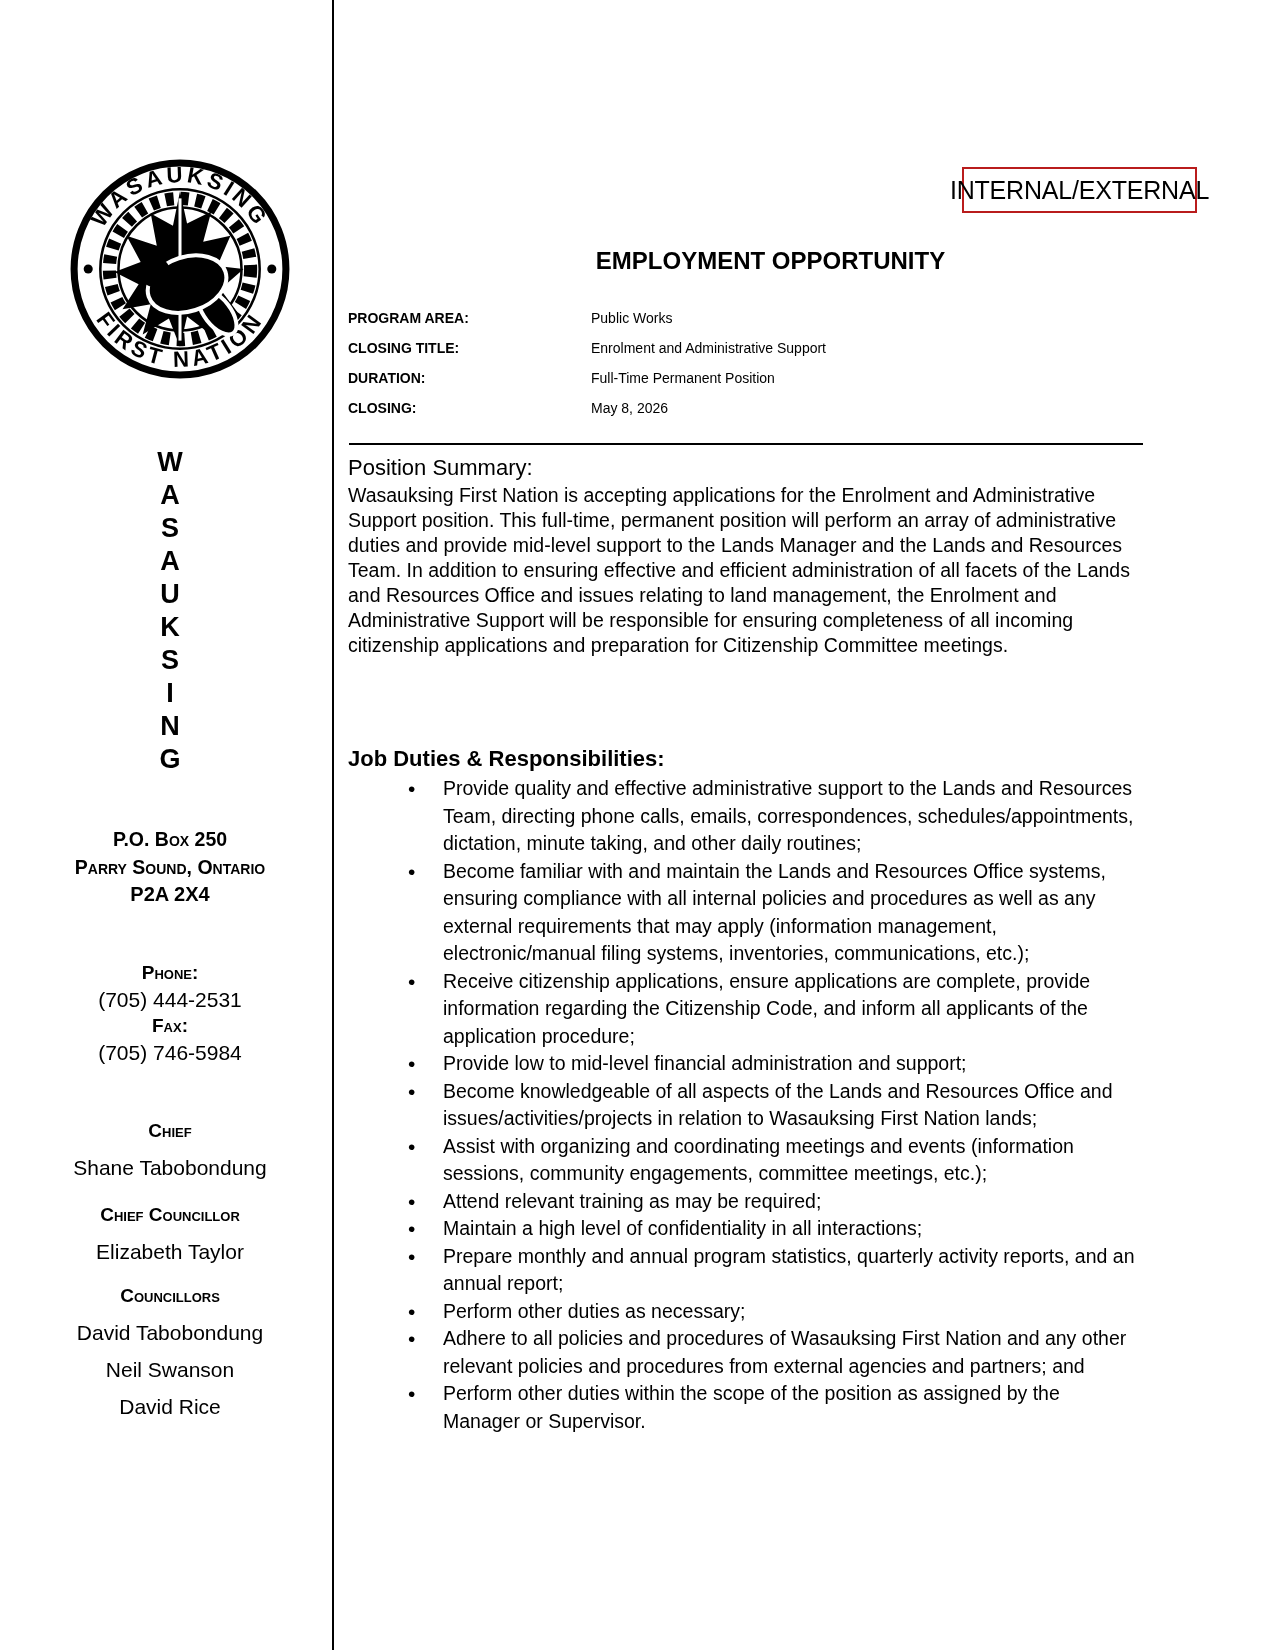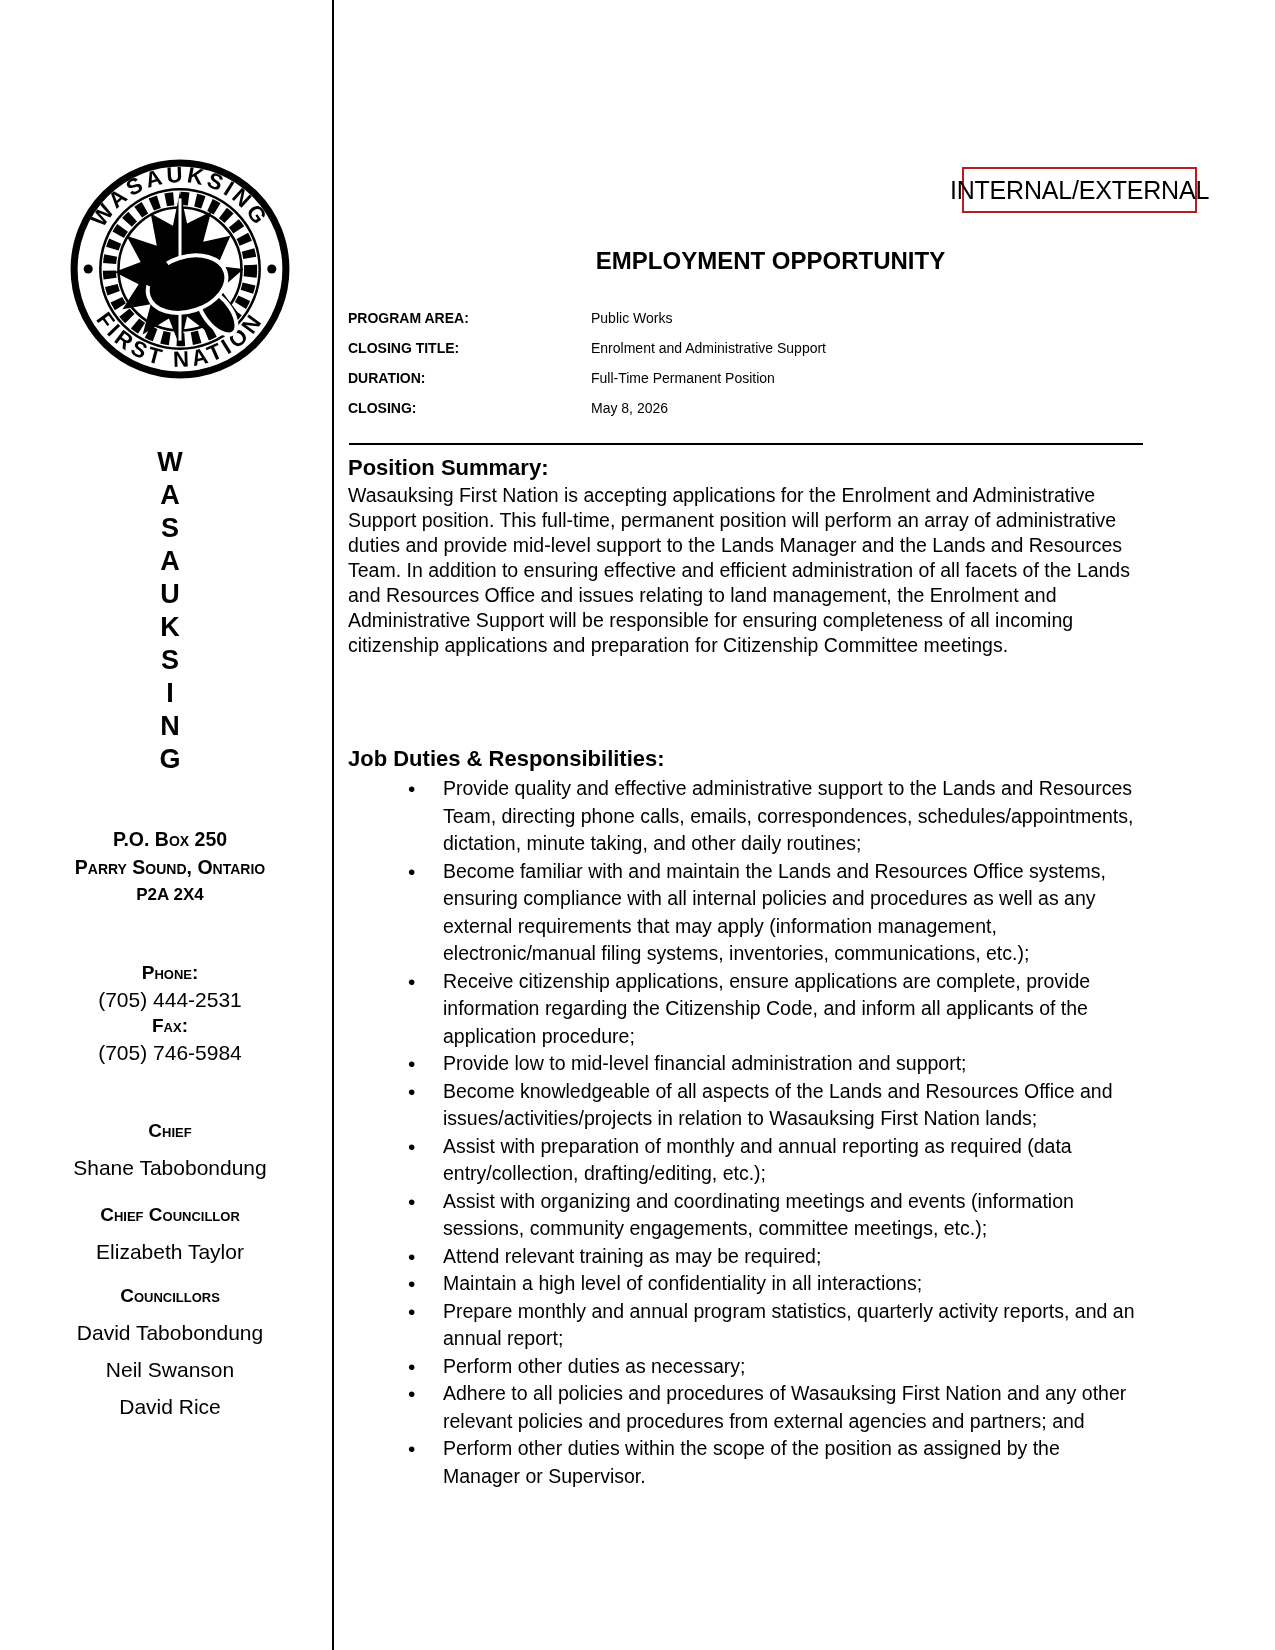--- a/index.html
+++ b/index.html
@@ -12,41 +12,41 @@
   .divider{position:absolute;left:332px;top:0;width:2px;height:1650px;background:#000;}
 
   
   .logo{position:absolute;left:64px;top:153px;width:232px;height:232px;}
   .logo text{font-family:"Liberation Sans",sans-serif;font-weight:bold;}
   .vertical-name{position:absolute;left:0;top:446px;width:340px;text-align:center;
     font-weight:bold;font-size:27px;line-height:33px;}
   .vertical-name span{display:block;}
   .address{position:absolute;left:0;top:826px;width:340px;text-align:center;
     font-weight:bold;font-variant:small-caps;font-size:19.5px;line-height:27.5px;}
-  .address .postal{font-size:17px;}
+  .address .postal{font-size:20px;}
   .contact{position:absolute;left:0;top:960px;width:340px;text-align:center;line-height:26.5px;}
   .contact .label{font-weight:bold;font-variant:small-caps;font-size:19px;display:block;}
   .contact .value{font-size:21px;display:block;}
   .lead-group{position:absolute;left:0;width:340px;text-align:center;line-height:29px;}
   .lead-group .label{font-weight:bold;font-variant:small-caps;font-size:19px;display:block;}
   .lead-group .name{font-size:21px;display:block;margin-top:8px;}
   .g1{top:1116px;} .g2{top:1200px;} .g3{top:1281px;}
 
   
   .badge{position:absolute;left:962px;top:167px;width:231px;height:42px;
     border:2px solid #b91c1c;display:flex;align-items:center;justify-content:center;
     font-size:25px;letter-spacing:-0.2px;}
   .title{position:absolute;left:348px;top:247px;width:845px;text-align:center;
     font-size:24px;font-weight:bold;}
   .details{position:absolute;left:348px;top:303px;font-size:14px;line-height:30px;}
   .details .row{display:flex;}
   .details .dlabel{width:243px;font-weight:bold;flex:0 0 auto;}
   .details .dvalue{flex:1 1 auto;}
   .rule{position:absolute;left:349px;top:443px;width:794px;height:2px;background:#000;}
-  .summary-heading{position:absolute;left:348px;top:455px;font-size:22px;font-weight:bold;}
+  .summary-heading{position:absolute;left:348px;top:455px;font-size:22px;font-weight:normal;}
   .summary-body{position:absolute;left:348px;top:483px;width:792px;
     font-size:19.5px;line-height:25px;}
   .duties-heading{position:absolute;left:348px;top:746px;font-size:22px;font-weight:bold;}
   .bullets{position:absolute;left:348px;top:775px;width:794px;margin:0;padding:0;
     list-style:none;font-size:19.5px;line-height:27.5px;}
   .bullets li{position:relative;padding-left:95px;}
   .bullets li::before{content:"\2022";position:absolute;left:60px;top:0;font-size:21px;}
 </style>
 </head>
 <body>
@@ -149,21 +149,20 @@
   <div class="summary-heading">Position Summary:</div>
   <div class="summary-body">Wasauksing First Nation is accepting applications for the Enrolment and Administrative Support position. This full-time, permanent position will perform an array of administrative duties and provide mid-level support to the Lands Manager and the Lands and Resources Team. In addition to ensuring effective and efficient administration of all facets of the Lands and Resources Office and issues relating to land management, the Enrolment and Administrative Support will be responsible for ensuring completeness of all incoming citizenship applications and preparation for Citizenship Committee meetings.</div>
 
   <div class="duties-heading">Job Duties &amp; Responsibilities:</div>
   <ul class="bullets">
     <li>Provide quality and effective administrative support to the Lands and Resources Team, directing phone calls, emails, correspondences, schedules/appointments, dictation, minute taking, and other daily routines;</li>
     <li>Become familiar with and maintain the Lands and Resources Office systems, ensuring compliance with all internal policies and procedures as well as any external requirements that may apply (information management, electronic/manual filing systems, inventories, communications, etc.);</li>
     <li>Receive citizenship applications, ensure applications are complete, provide information regarding the Citizenship Code, and inform all applicants of the application procedure;</li>
     <li>Provide low to mid-level financial administration and support;</li>
     <li>Become knowledgeable of all aspects of the Lands and Resources Office and issues/activities/projects in relation to Wasauksing First Nation lands;</li>
-    <li>Assist with preparation of monthly and annual reporting as required (data entry/collection, drafting/editing, etc.);</li>
     <li>Assist with organizing and coordinating meetings and events (information sessions, community engagements, committee meetings, etc.);</li>
     <li>Attend relevant training as may be required;</li>
     <li>Maintain a high level of confidentiality in all interactions;</li>
     <li>Prepare monthly and annual program statistics, quarterly activity reports, and an annual report;</li>
     <li>Perform other duties as necessary;</li>
     <li>Adhere to all policies and procedures of Wasauksing First Nation and any other relevant policies and procedures from external agencies and partners; and</li>
     <li>Perform other duties within the scope of the position as assigned by the Manager or Supervisor.</li>
   </ul>
 </div>
 

